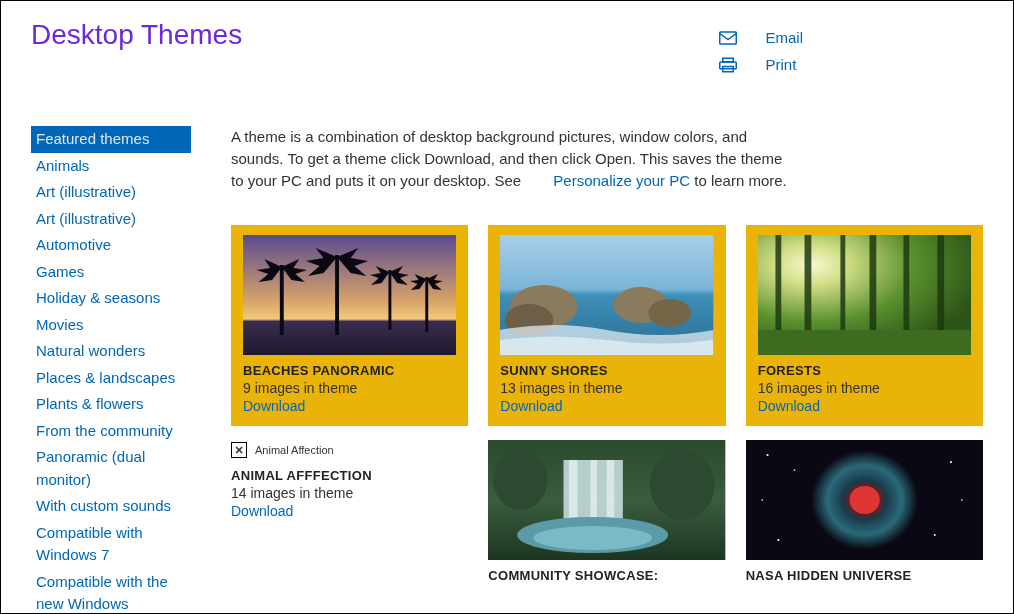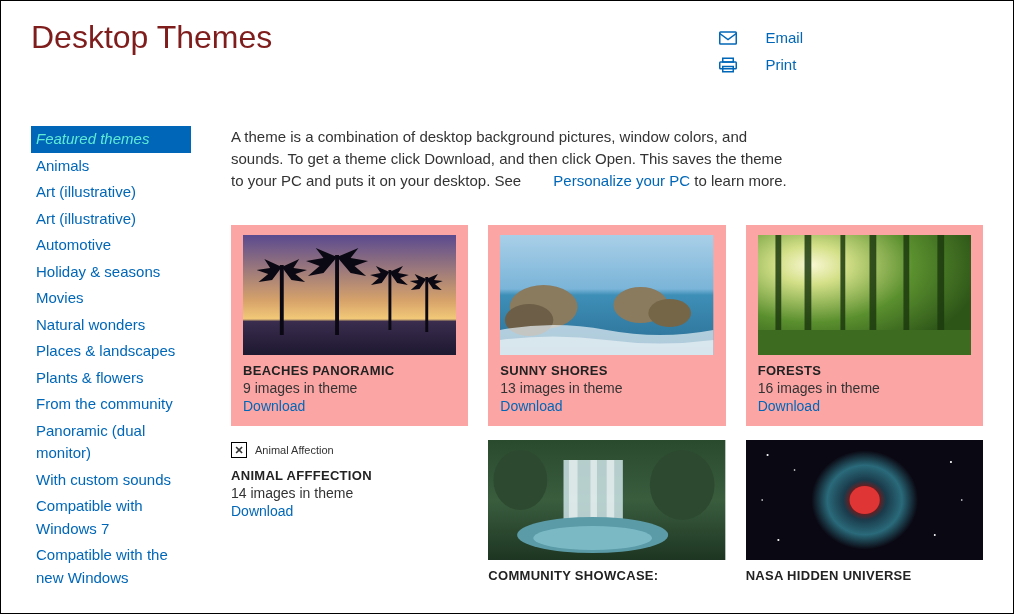--- a/index.html
+++ b/index.html
@@ -8,23 +8,23 @@
       font-size: 14px;
       color: #333;
       background: #fff;
       width: 1014px;
       height: 614px;
       overflow: hidden;
       border: 1px solid #000;
     }
     .header { padding: 18px 30px 8px; display: flex; align-items: flex-start; }
     .page-title {
-      font-size: 32px;
+      font-size: 28px;
       font-weight: 300;
-      color: #7f1d1d;
+      color: #6d28d9;
       flex: 1;
     }
     .header-actions { padding-top: 10px; margin-right: 180px; }
     .header-action {
       display: flex;
       align-items: center;
       gap: 28px;
       color: #0067b8;
       cursor: pointer;
       margin-bottom: 10px;
@@ -33,30 +33,30 @@
     .header-action svg { width: 18px; height: 16px; }
     .container { display: flex; padding: 35px 30px 0; gap: 40px; }
     .sidebar { width: 160px; flex-shrink: 0; }
     .sidebar-item {
       color: #0067b8;
       padding: 2px 5px;
       cursor: pointer;
       font-size: 15px;
       line-height: 1.5;
     }
-    .sidebar-item.active { background: #0067b8; color: #5eead4; font-style: italic; }
+    .sidebar-item.active { background: #0067b8; color: #e5e5e5; }
     .main { flex: 1; }
     .intro { font-size: 15px; line-height: 1.45; color: #333; margin-bottom: 34px; max-width: 560px; }
     .intro a { color: #0067b8; text-decoration: none; cursor: pointer; margin-left: 28px; }
     .themes-grid {
       display: grid;
       grid-template-columns: repeat(3, 1fr);
       gap: 10px 20px;
     }
-    .theme-card.featured-row { background: #fca5a5; padding: 10px 12px 12px; }
+    .theme-card.featured-row { background: #eab308; padding: 10px 12px 12px; }
     .themes-grid > .featured-row:nth-child(1),
     .themes-grid > .featured-row:nth-child(2),
     .themes-grid > .featured-row:nth-child(3) { margin-bottom: 4px; }
     .thumb { width: 100%; height: 120px; display: block; margin-bottom: 8px; }
     .theme-title {
       font-size: 13px;
       font-weight: 700;
       letter-spacing: 0.3px;
       color: #222;
       text-transform: uppercase;
@@ -108,20 +108,21 @@
   </div>
 </div>
 
 <div class="container">
   <div class="sidebar" id="sidebar">
       <div class="sidebar-item active">Featured themes</div>
       <div class="sidebar-item">Animals</div>
       <div class="sidebar-item">Art (illustrative)</div>
       <div class="sidebar-item">Art (illustrative)</div>
       <div class="sidebar-item">Automotive</div>
+      <div class="sidebar-item">Games</div>
       <div class="sidebar-item">Holiday &amp; seasons</div>
       <div class="sidebar-item">Movies</div>
       <div class="sidebar-item">Natural wonders</div>
       <div class="sidebar-item">Places &amp; landscapes</div>
       <div class="sidebar-item">Plants &amp; flowers</div>
       <div class="sidebar-item">From the community</div>
       <div class="sidebar-item">Panoramic (dual monitor)</div>
       <div class="sidebar-item">With custom sounds</div>
       <div class="sidebar-item">Compatible with Windows 7</div>
       <div class="sidebar-item">Compatible with the new Windows</div>

